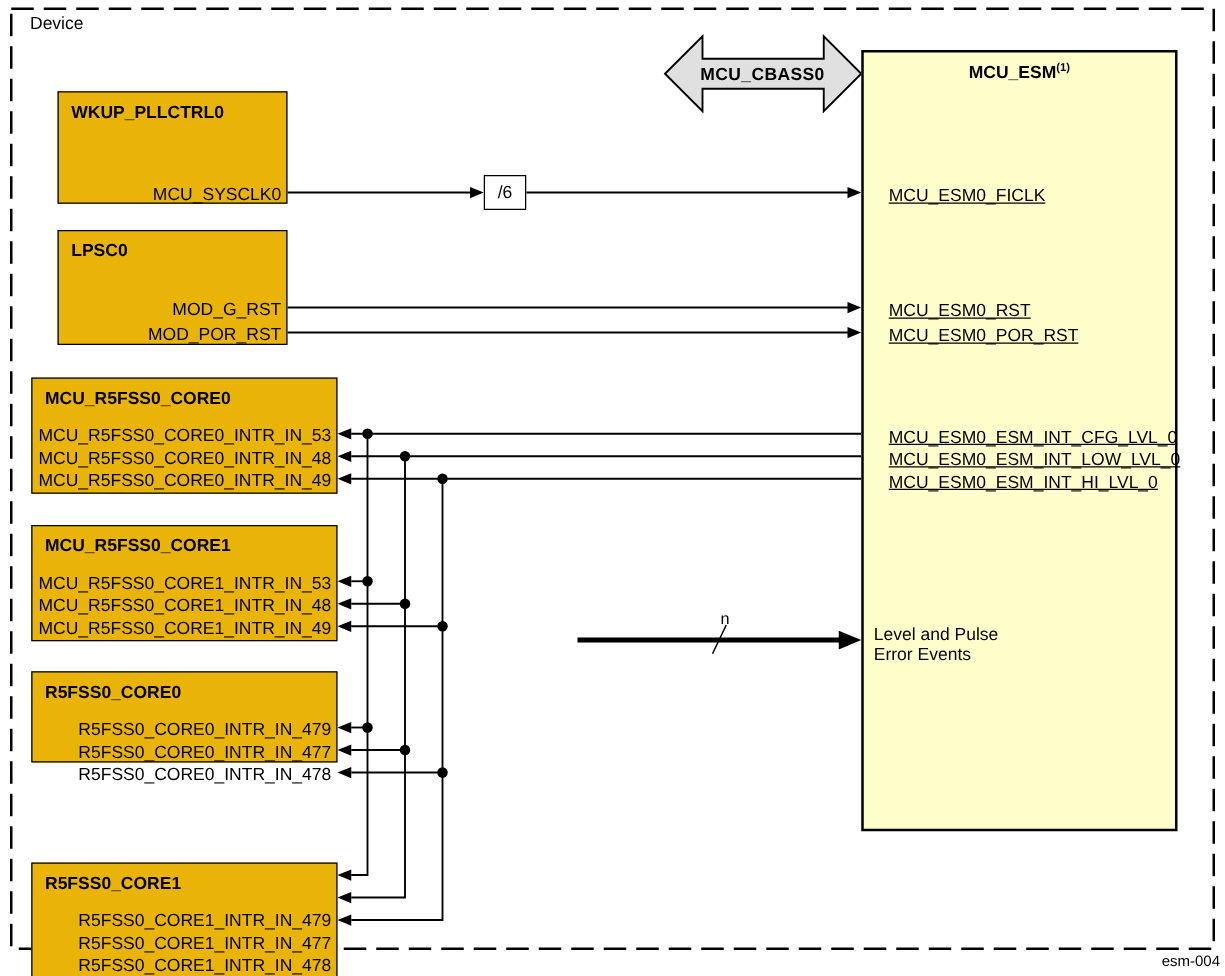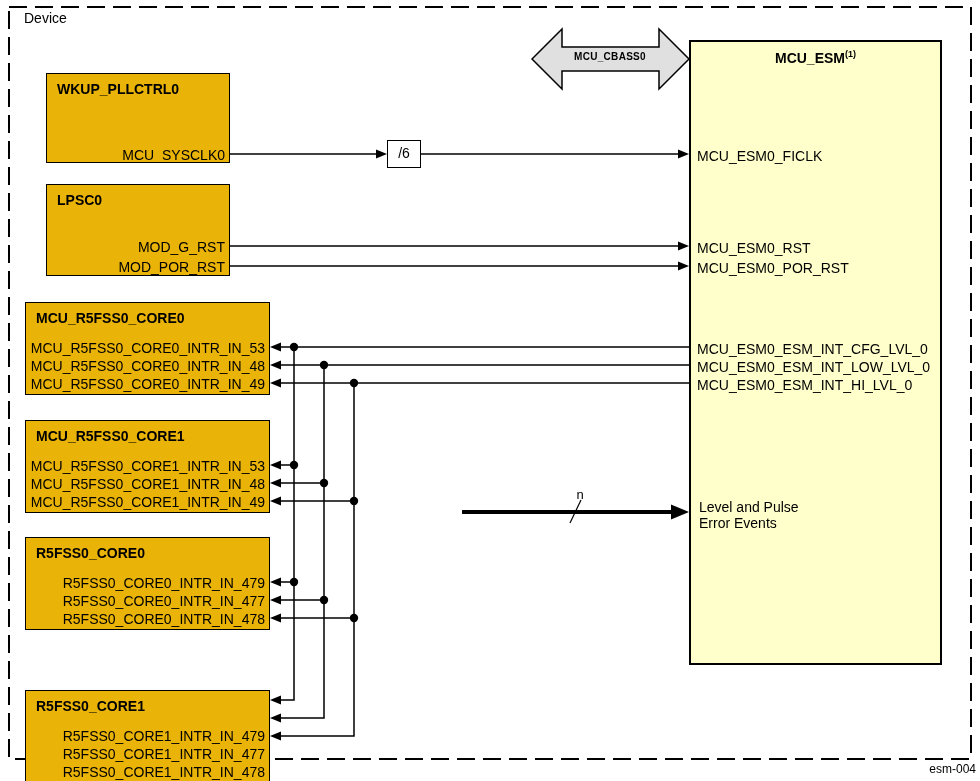--- a/index.html
+++ b/index.html
@@ -5,27 +5,27 @@
   html,body{margin:0;padding:0;background:#fff;}
   .canvas{
     position:relative;width:980px;height:781px;background:#fff;overflow:hidden;
     font-family:"Liberation Sans","DejaVu Sans",sans-serif;color:#000;
   }
   .wires{position:absolute;left:0;top:0;width:980px;height:781px;}
   .lbl{position:absolute;white-space:nowrap;font-size:14px;line-height:16px;height:16px;}
   .block{position:absolute;background:#eab308;border:1.5px solid #000;box-sizing:border-box;}
   .block-title{position:absolute;left:10px;top:7px;font-weight:bold;font-size:14px;white-space:nowrap;}
   .port-r{position:absolute;right:4px;text-align:right;}
-  .port-l{position:absolute;left:6px;text-align:right;}
+  .port-l{position:absolute;left:20px;text-align:right;text-decoration:underline;}
   .esm{position:absolute;left:689px;top:40px;width:253px;height:625px;background:#ffffcc;border:2px solid #000;box-sizing:border-box;}
   .esm-title{position:absolute;left:0;top:7px;width:100%;text-align:center;font-weight:bold;font-size:14px;}
   .esm-title sup{font-size:9px;}
   .divbox{position:absolute;left:387px;top:140px;width:34px;height:28px;background:#fff;border:1.5px solid #000;
     box-sizing:border-box;text-align:center;line-height:25px;font-size:14px;}
-  .cbass-label{position:absolute;left:540px;top:51px;width:140px;text-align:center;font-weight:bold;font-size:10px;letter-spacing:0.3px;}
+  .cbass-label{position:absolute;left:540px;top:51px;width:140px;text-align:center;font-weight:bold;font-size:14px;letter-spacing:0.3px;}
   .device-label{position:absolute;left:24px;top:10px;font-size:14px;}
   .fig-label{position:absolute;right:4px;top:762px;font-size:12px;}
   .bus-n{position:absolute;left:570px;top:487px;width:20px;text-align:center;font-size:13px;}
   .events{position:absolute;left:8px;top:457px;font-size:14px;line-height:16px;white-space:nowrap;}
 </style>
 </head>
 <body>
 
 <div class="canvas">
 
@@ -125,21 +125,21 @@
     <div class="lbl port-r" style="top:73px;padding-left:16px;">MCU_R5FSS0_CORE0_INTR_IN_49</div>
   </div>
 
   <div class="block" style="left:25px;top:420px;width:245px;height:93px;">
     <div class="block-title">MCU_R5FSS0_CORE1</div>
     <div class="lbl port-r" style="top:37px;">MCU_R5FSS0_CORE1_INTR_IN_53</div>
     <div class="lbl port-r" style="top:55px;">MCU_R5FSS0_CORE1_INTR_IN_48</div>
     <div class="lbl port-r" style="top:73px;">MCU_R5FSS0_CORE1_INTR_IN_49</div>
   </div>
 
-  <div class="block" style="left:25px;top:537px;width:245px;height:93px;">
+  <div class="block" style="left:25px;top:537px;width:245px;height:73px;">
     <div class="block-title">R5FSS0_CORE0</div>
     <div class="lbl port-r" style="top:37px;">R5FSS0_CORE0_INTR_IN_479</div>
     <div class="lbl port-r" style="top:55px;">R5FSS0_CORE0_INTR_IN_477</div>
     <div class="lbl port-r" style="top:73px;margin-left:12px;">R5FSS0_CORE0_INTR_IN_478</div>
   </div>
 
   <div class="block" style="left:25px;top:690px;width:245px;height:104px;">
     <div class="block-title">R5FSS0_CORE1</div>
     <div class="lbl port-r" style="top:37px;">R5FSS0_CORE1_INTR_IN_479</div>
     <div class="lbl port-r" style="top:55px;">R5FSS0_CORE1_INTR_IN_477</div>

